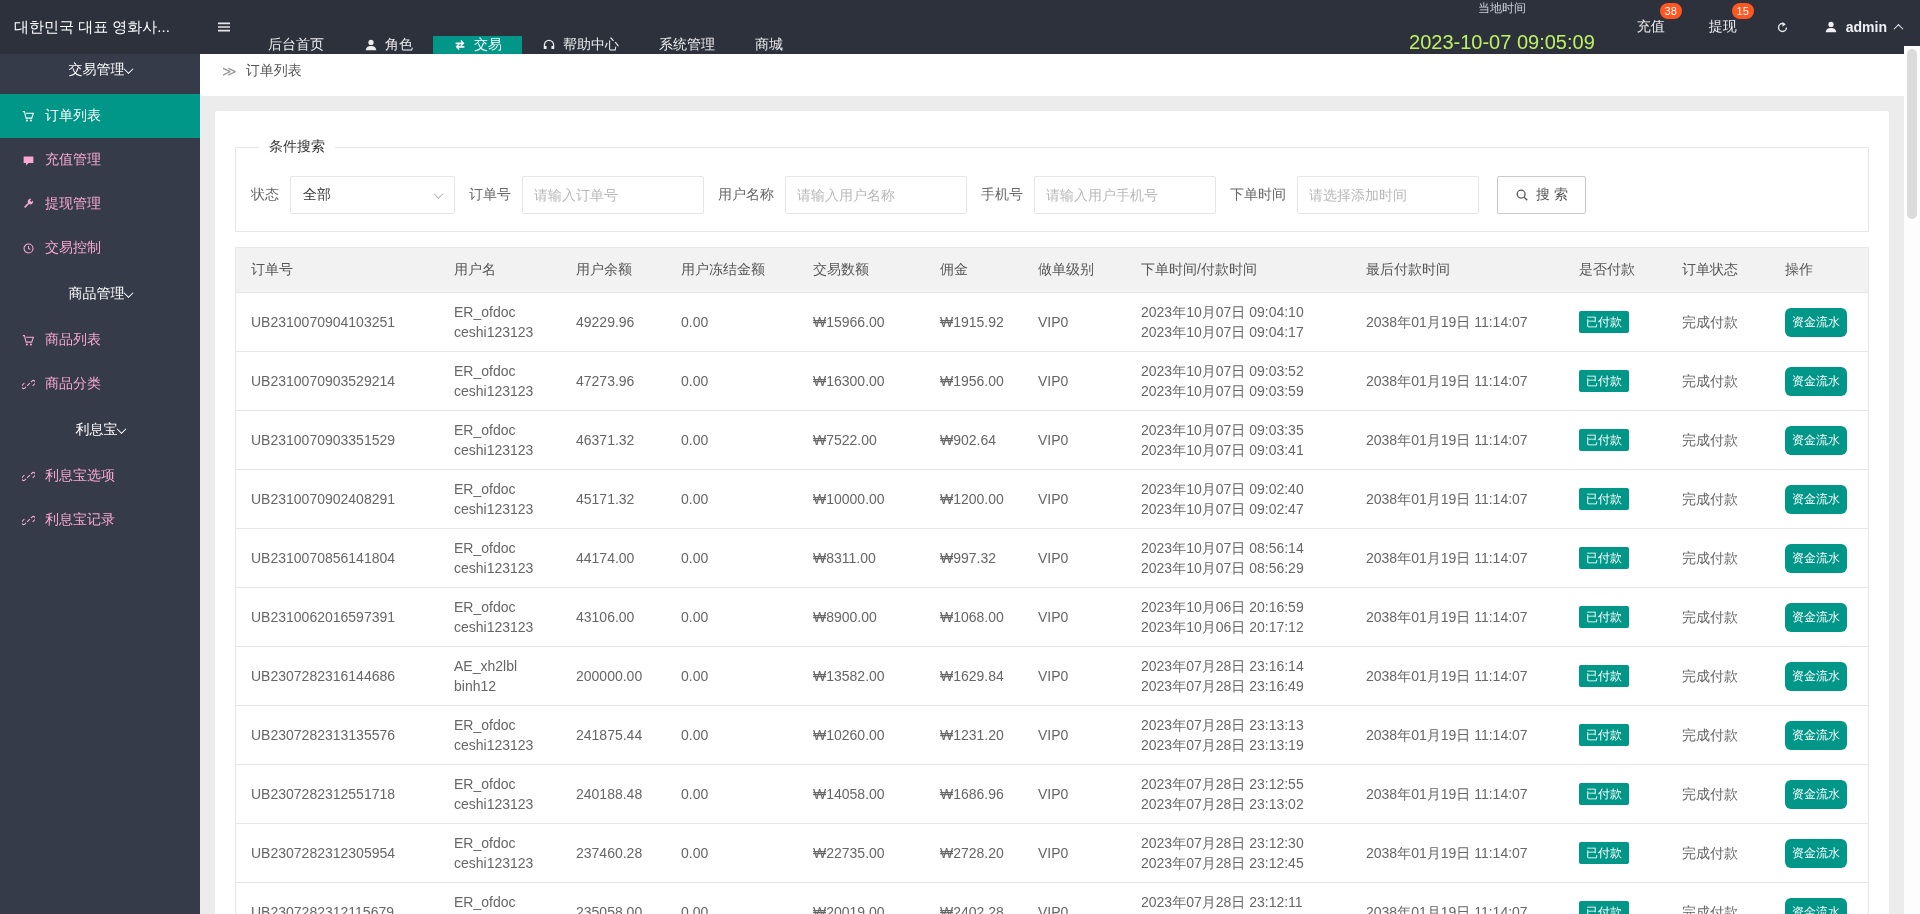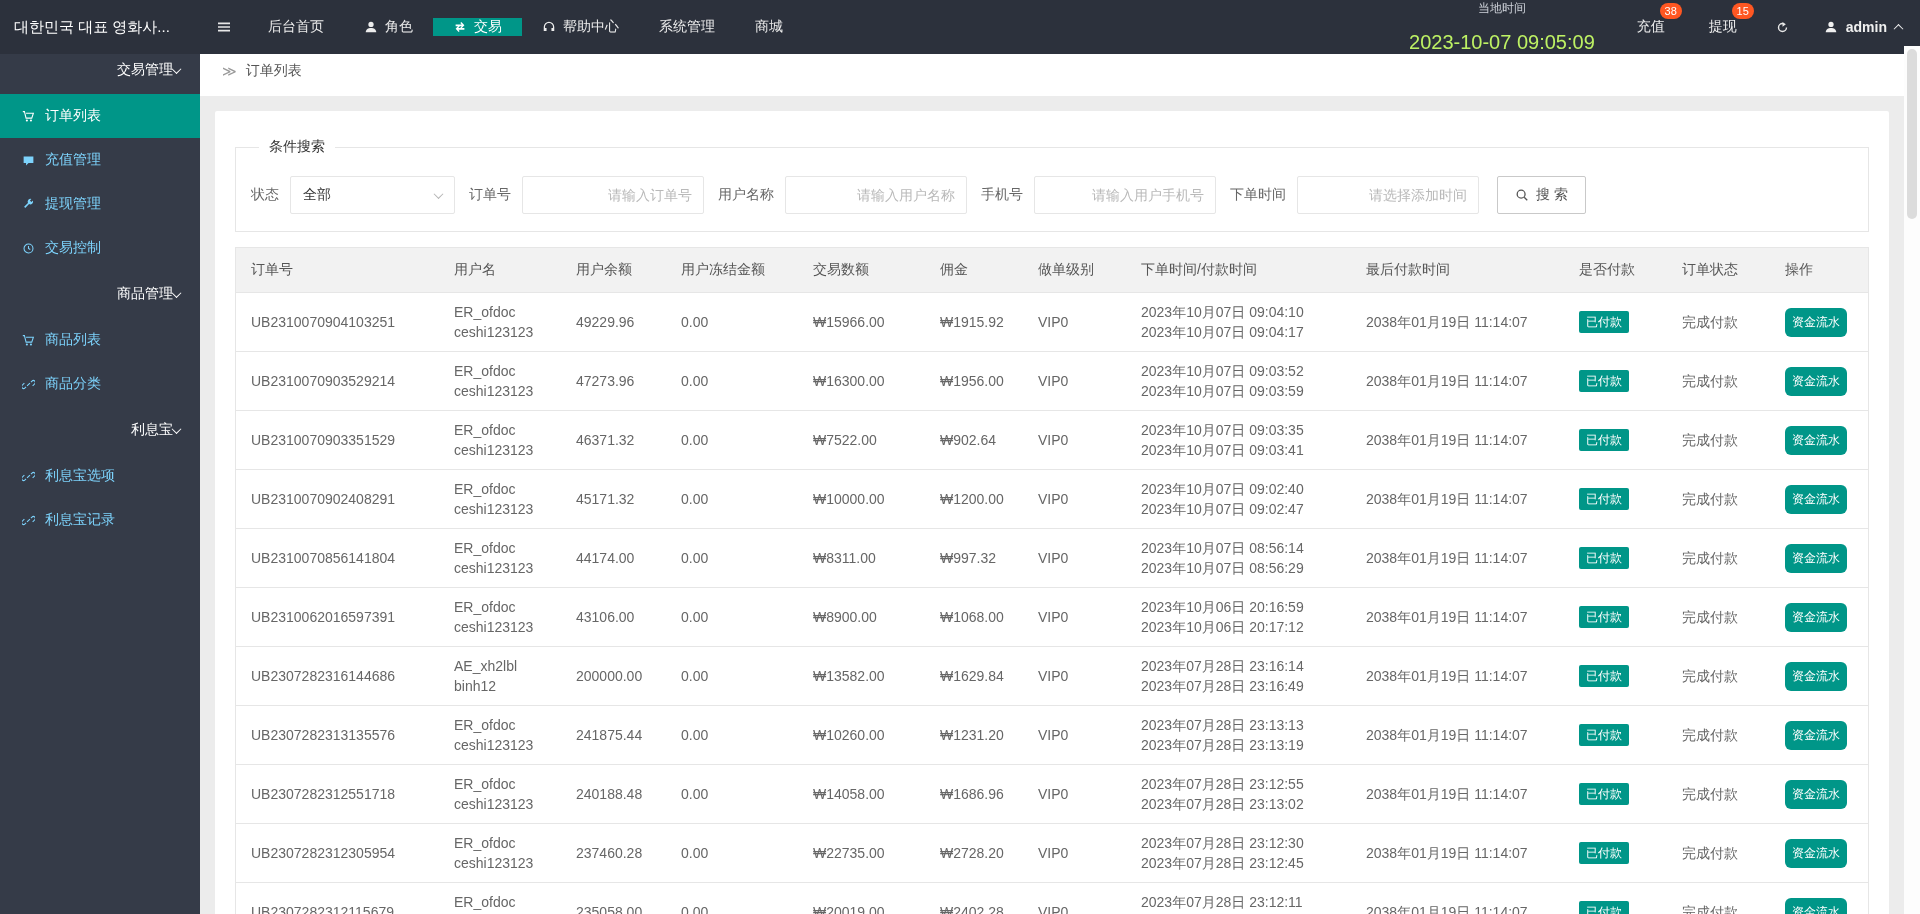--- a/index.html
+++ b/index.html
@@ -12,61 +12,61 @@
   body{width:1920px;height:914px;overflow:hidden;background:#ececec;
        font-family:"Liberation Sans","DejaVu Sans",sans-serif;font-size:14px;color:#666;}
   svg{display:block;}
 
   
   .topbar{position:absolute;top:0;left:0;width:1920px;height:54px;background:var(--dark);
           display:flex;align-items:stretch;color:#f0f0f0;z-index:20;}
   .logo{width:200px;display:flex;align-items:center;padding:0 14px;font-size:15px;color:#fff;
         white-space:nowrap;overflow:hidden;}
   .tb-icon-btn{display:flex;align-items:center;padding:0 16px;cursor:pointer;color:#e8e8e8;}
-  .nav{display:flex;align-items:center;}
+  .nav{display:flex;align-items:flex-end;}
   .nav-item{display:flex;align-items:center;gap:7px;padding:0 20px;cursor:pointer;color:#ececec;}
   .nav-item.active{background:var(--teal);color:#fff;}
   .top-right{margin-left:auto;display:flex;align-items:stretch;}
   .time-block{display:flex;flex-direction:column;justify-content:space-between;align-items:center;padding:0 20px;gap:3px;}
   .time-label{font-size:12px;color:#cfd3da;}
   .time-value{font-size:20px;color:#bef264;}
   .top-link{position:relative;display:flex;align-items:center;padding:0 22px;cursor:pointer;}
   .badge{position:absolute;top:3px;right:5px;background:#ff5722;color:#fff;font-size:11px;
          line-height:16px;padding:0 5px;border-radius:8px;}
   .admin{display:flex;align-items:center;gap:8px;padding:0 18px;cursor:pointer;font-weight:bold;}
   .chev{width:7px;height:7px;border-right:1.5px solid currentColor;border-bottom:1.5px solid currentColor;display:inline-block;}
   .chev.down{transform:rotate(45deg) translate(-1px,-1px);}
   .chev.up{transform:rotate(-135deg) translate(-1px,-1px);}
 
   
   .sidebar{position:absolute;top:46px;left:0;width:200px;height:868px;background:var(--side);}
-  .group-header{height:48px;display:flex;align-items:center;justify-content:flex-end;
+  .group-header{height:48px;display:flex;align-items:center;justify-content:center;
                 padding:0 20px;color:#fff;cursor:pointer;}
-  .side-item{height:44px;display:flex;align-items:center;gap:10px;padding:0 22px;color:#7dd3fc;cursor:pointer;}
+  .side-item{height:44px;display:flex;align-items:center;gap:10px;padding:0 22px;color:#f9a8d4;cursor:pointer;}
   .side-item.active{background:var(--teal);color:#fff;}
   .side-item svg{flex:none;}
 
   
   .main{position:absolute;top:46px;left:200px;width:1704px;height:868px;overflow:hidden;}
   .scrollbar{position:absolute;top:46px;right:0;width:16px;height:868px;background:#fdfdfd;z-index:30;}
   .scroll-thumb{margin:3px auto 0;width:10px;height:170px;background:#dcdcdc;border-radius:5px;}
   .breadcrumb-bar{height:50px;background:#fff;display:flex;align-items:center;gap:9px;padding:0 22px;color:#555;}
   .bc-icon{color:#999;}
   .bc-icon::before{content:"\226B";}
   .card{margin:15px;background:#fff;border-radius:2px;padding:15px 20px;height:980px;}
 
   fieldset.search{border:1px solid var(--border);padding:12px 15px 17px;margin-top:12px;}
   fieldset.search legend{padding:0 10px;margin-left:8px;color:#333;font-size:14px;}
   .filters{display:flex;align-items:center;gap:14px;margin-top:8px;}
   .filter{display:flex;align-items:center;gap:11px;color:#666;white-space:nowrap;}
   .select{width:165px;height:38px;border:1px solid var(--border);border-radius:2px;background:#fff;
           display:flex;align-items:center;justify-content:space-between;padding:0 12px;color:#333;cursor:pointer;}
   .select .chev{color:#b5b5b5;}
   .input{width:182px;height:38px;border:1px solid var(--border);border-radius:2px;padding:0 11px;
-         font-size:14px;color:#666;outline:none;font-family:inherit;background:#fff;text-align:right;}
+         font-size:14px;color:#666;outline:none;font-family:inherit;background:#fff;}
   .input::placeholder{color:#b9b9b9;}
   .search-btn{height:38px;margin-left:4px;padding:0 17px;background:#fff;border:1px solid #c9c9c9;
               border-radius:2px;display:flex;align-items:center;gap:7px;color:#555;font-size:14px;
               cursor:pointer;font-family:inherit;}
 
   
   .table-wrap{margin-top:15px;border:1px solid var(--border);}
   table{width:100%;border-collapse:collapse;table-layout:fixed;font-size:14px;color:#666;}
   thead th{background:#f2f2f2;font-weight:normal;text-align:left;padding:13px 15px;color:#555;
            border-bottom:1px solid var(--border);overflow:hidden;white-space:nowrap;}

